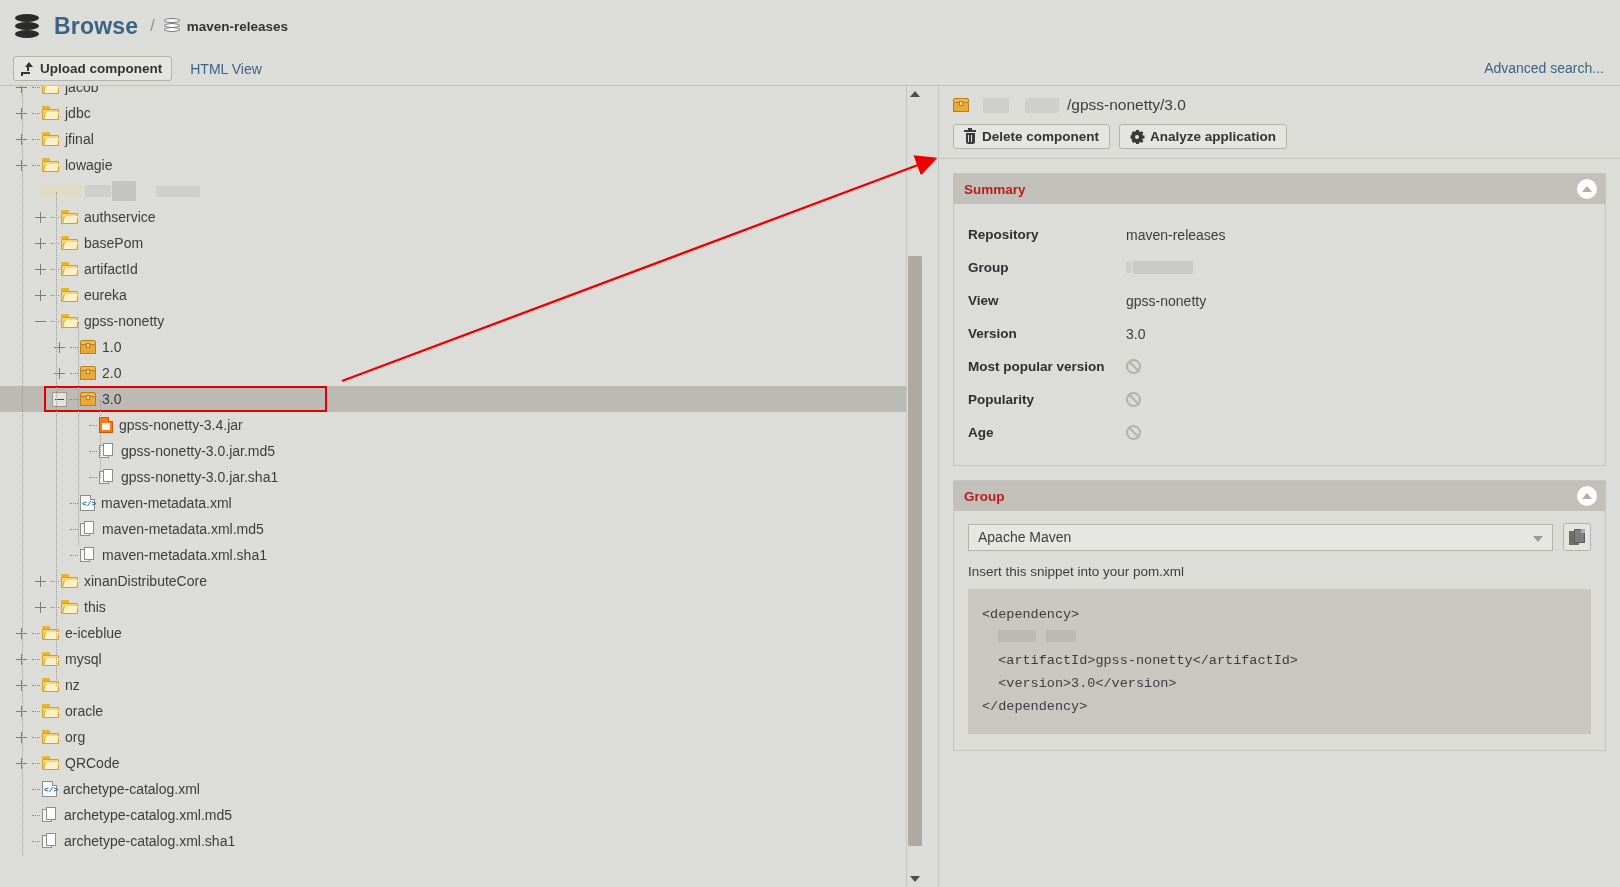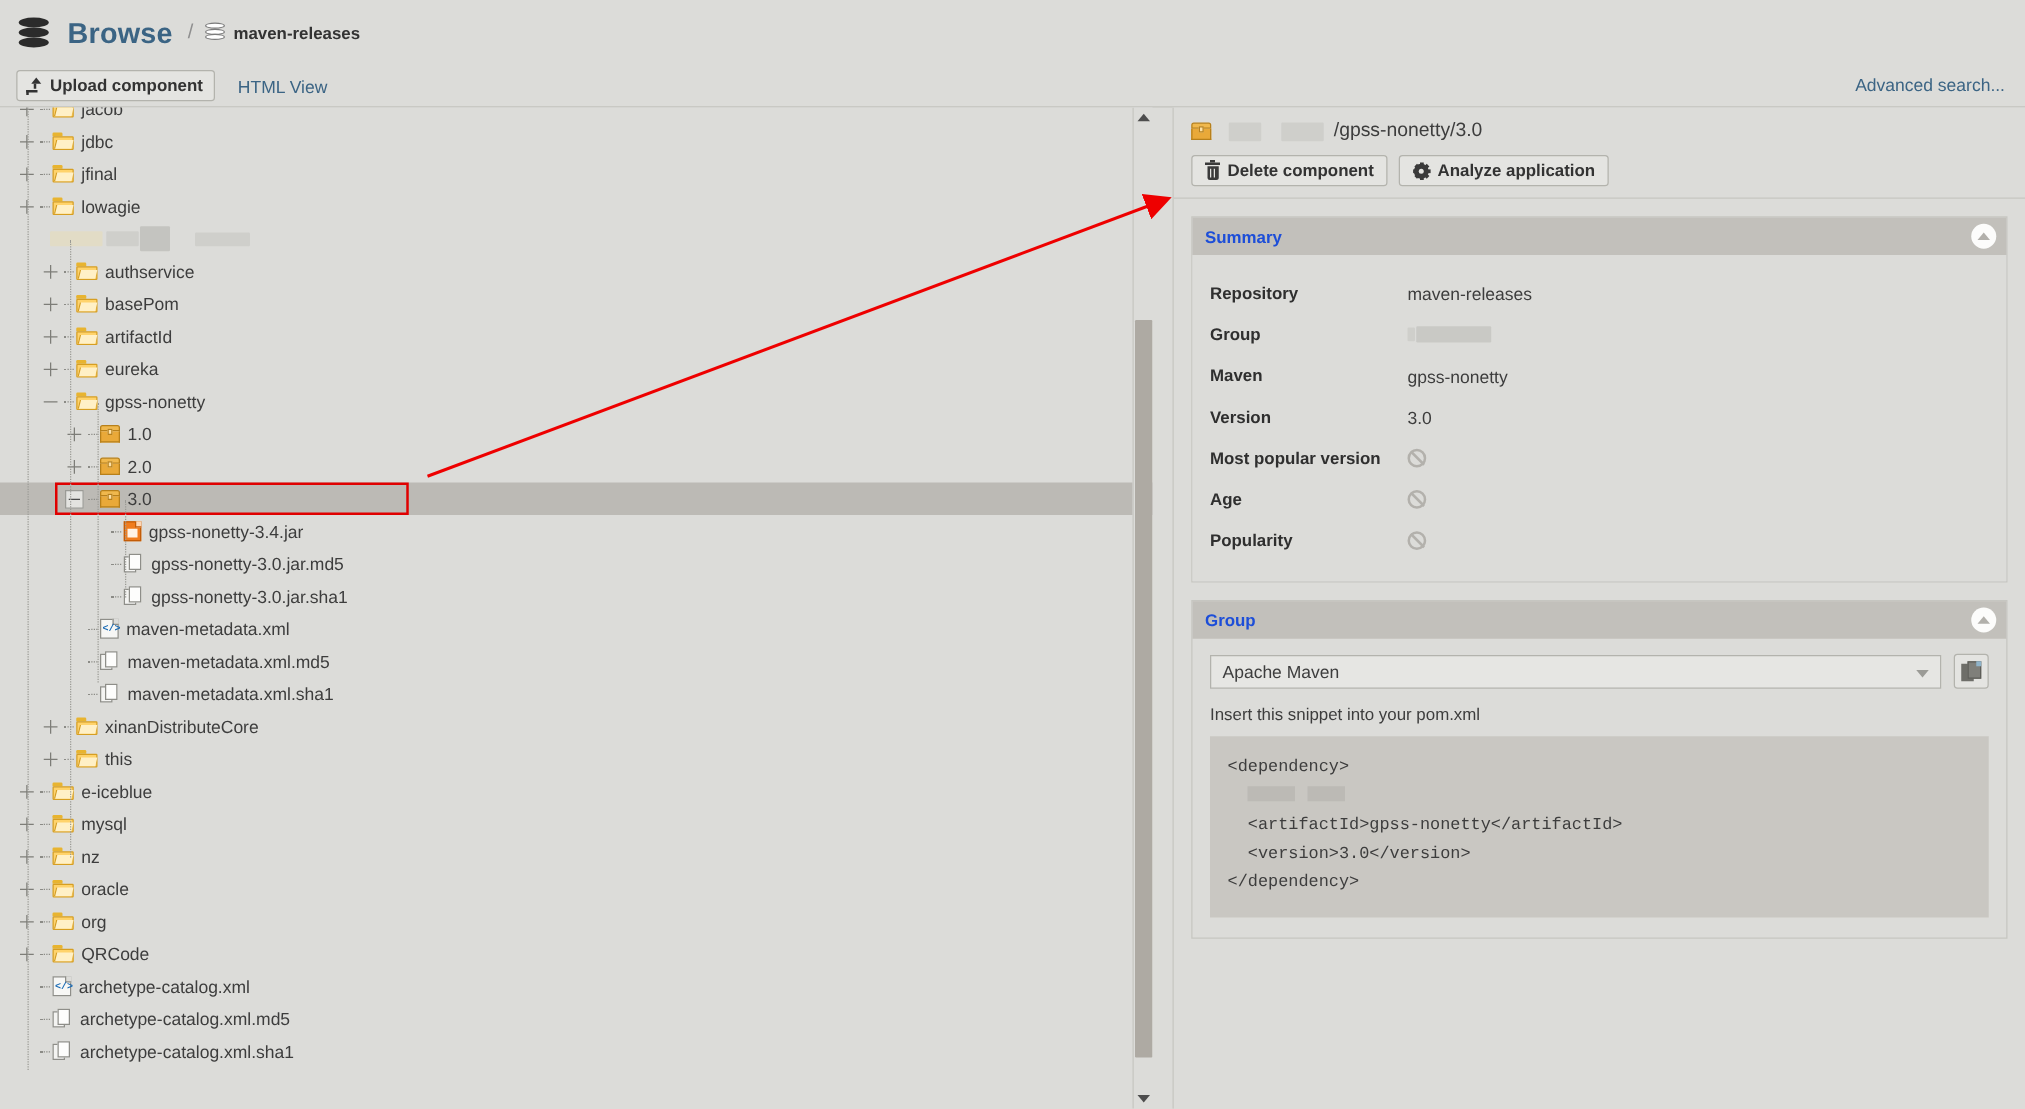--- a/index.html
+++ b/index.html
@@ -114,21 +114,21 @@
   .gear { width: 14px; height: 14px; position: relative; }
   .gear .ring { position:absolute; left:1px; top:1px; width:12px; height:12px; border:3px solid #3a3a3a; border-radius:50%; }
   .gear .tk { position: absolute; background: #3a3a3a; width: 3px; height: 14px; left: 5.5px; top: 0; }
   .gear .tk.r45 { transform: rotate(45deg); }
   .gear .tk.r90 { transform: rotate(90deg); }
   .gear .tk.r135 { transform: rotate(135deg); }
   .gear .hole { position: absolute; left: 5px; top: 5px; width: 4px; height: 4px; background: #e4e4e1; border-radius: 50%; }
 
   .card { margin: 14px 14px 0 14px; background: #dcdcd9; border: 1px solid #c6c6c1; }
   .card-head { height: 30px; background: #c2c0bb; display: flex; align-items: center; padding: 0 10px; position: relative; }
-  .card-head .ttl { font-size: 13.5px; font-weight: bold; color: #1d4ed8; }
+  .card-head .ttl { font-size: 13.5px; font-weight: bold; color: #b91c1c; }
   .collapse-btn {
     position: absolute; right: 8px; top: 5px; width: 20px; height: 20px; border-radius: 50%;
     background: #fcfcfb; display: flex; align-items: center; justify-content: center; cursor: pointer;
   }
   .chev-up { width: 0; height: 0; border-left: 5px solid transparent; border-right: 5px solid transparent; border-bottom: 6px solid #b2b0ab; }
   .card-body { padding: 14px 0 16px 0; background: #dcdcd9; }
   .srow { display: flex; align-items: center; height: 33px; padding-left: 14px; }
   .skey { width: 158px; font-size: 13.5px; font-weight: bold; color: #2f2f2f; }
   .sval { font-size: 14px; color: #3d3d3d; }
   .noval { width: 15px; height: 15px; border: 2px solid #b3b1ac; border-radius: 50%; position: relative; display: inline-block; }
@@ -642,37 +642,37 @@
             <div class="srow">
               <span class="skey">Repository</span>
               <span class="sval">maven-releases</span>
             </div>
             <div class="srow">
               <span class="skey">Group</span>
               <span class="redacted" style="width:6px;height:11px;"></span>
               <span class="redacted" style="width:60px;height:13px;margin-left:1px;background:#c9c9c5"></span>
             </div>
             <div class="srow">
-              <span class="skey">Maven</span>
+              <span class="skey">View</span>
               <span class="sval">gpss-nonetty</span>
             </div>
             <div class="srow">
               <span class="skey">Version</span>
               <span class="sval">3.0</span>
             </div>
             <div class="srow">
               <span class="skey">Most popular version</span>
               <span class="noval"></span>
             </div>
             <div class="srow">
+              <span class="skey">Popularity</span>
+              <span class="noval"></span>
+            </div>
+            <div class="srow">
               <span class="skey">Age</span>
-              <span class="noval"></span>
-            </div>
-            <div class="srow">
-              <span class="skey">Popularity</span>
               <span class="noval"></span>
             </div>
           </div>
       </div>
 
       <div class="card">
         <div class="card-head">
           <span class="ttl">Group</span>
           <span class="collapse-btn">
             <span class="chev-up"></span>

